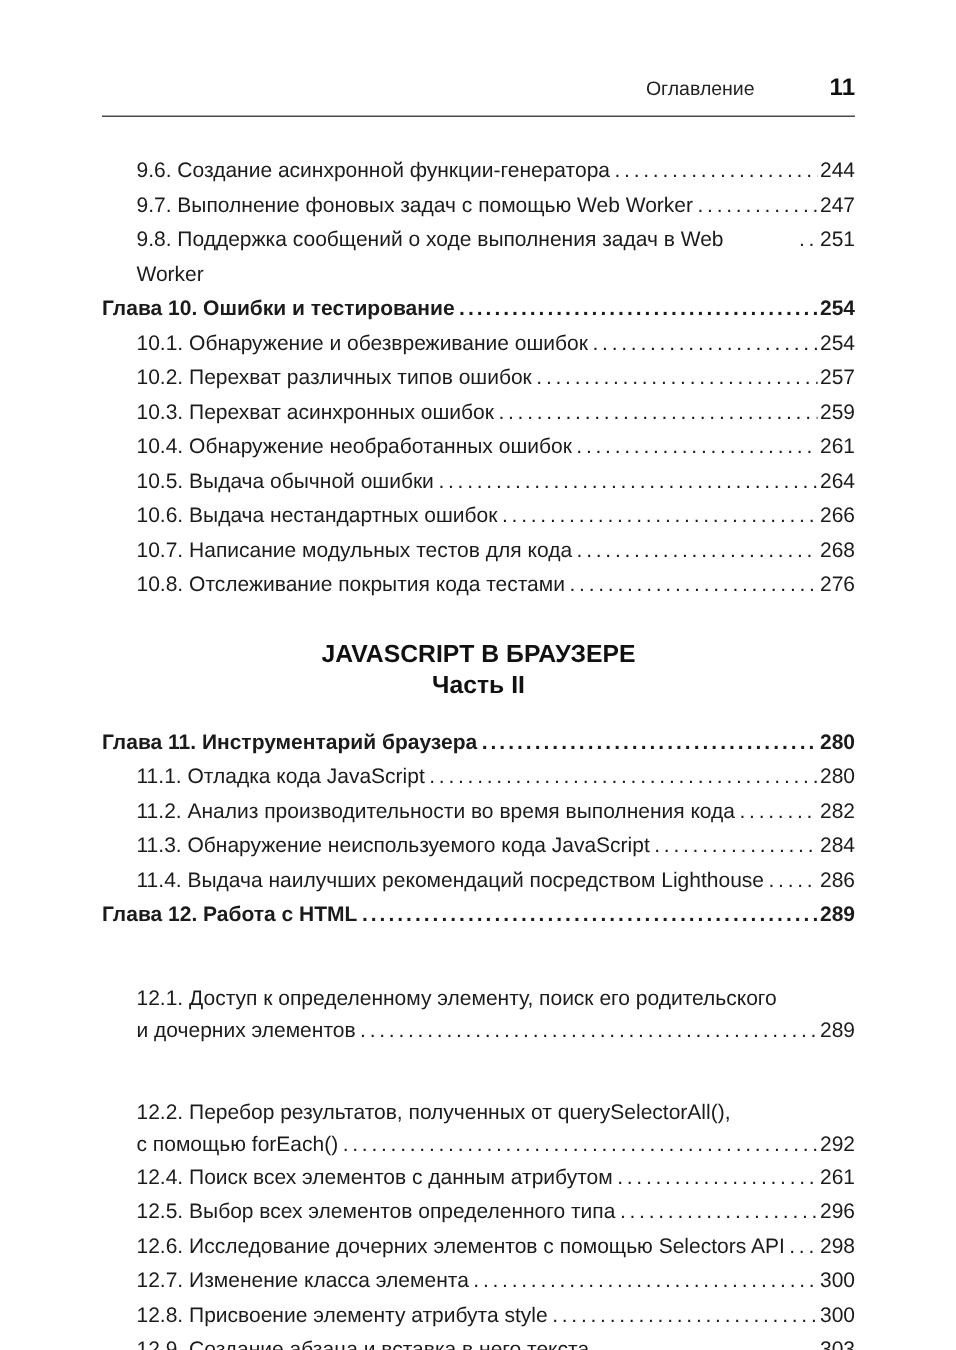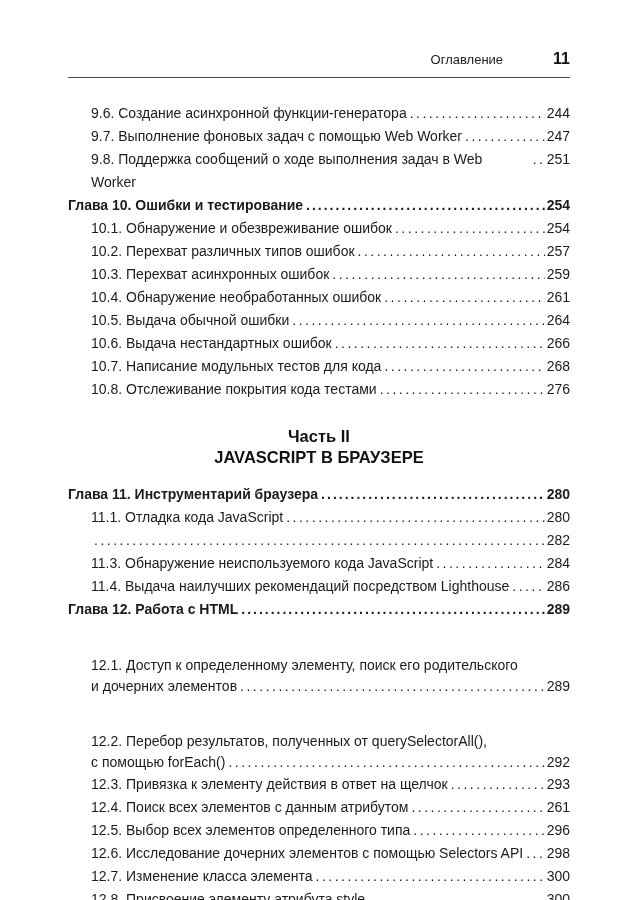--- a/index.html
+++ b/index.html
@@ -143,39 +143,40 @@
         </div>
       </div>
       <div class="entry section">
         <div class="toc-row">
           <span class="label">10.8. Отслеживание покрытия кода тестами</span>
           <span class="dots"></span>
           <span class="page-num">276</span>
         </div>
       </div>
       <div class="part-heading">
+        <div class="part-line">JAVASCRIPT В БРАУЗЕРЕ</div>
         <div class="part-line">Часть II</div>
-        <div class="part-line">JAVASCRIPT В БРАУЗЕРЕ</div>
       </div>
       <div class="entry chapter">
         <div class="toc-row">
           <span class="label">Глава 11. Инструментарий браузера</span>
           <span class="dots"></span>
           <span class="page-num">280</span>
         </div>
       </div>
       <div class="entry section">
         <div class="toc-row">
           <span class="label">11.1. Отладка кода JavaScript</span>
           <span class="dots"></span>
           <span class="page-num">280</span>
         </div>
       </div>
       <div class="entry section">
         <div class="toc-row">
+          <span class="label">11.2. Анализ производительности во время выполнения кода</span>
           <span class="dots"></span>
           <span class="page-num">282</span>
         </div>
       </div>
       <div class="entry section">
         <div class="toc-row">
           <span class="label">11.3. Обнаружение неиспользуемого кода JavaScript</span>
           <span class="dots"></span>
           <span class="page-num">284</span>
         </div>
@@ -205,27 +206,20 @@
       <div class="entry section wrap2">
         <div class="line1">12.2. Перебор результатов, полученных от querySelectorAll(),</div>
         <div class="toc-row">
           <span class="label">с помощью forEach()</span>
           <span class="dots"></span>
           <span class="page-num">292</span>
         </div>
       </div>
       <div class="entry section">
         <div class="toc-row">
-          <span class="label">12.3. Привязка к элементу действия в ответ на щелчок</span>
-          <span class="dots"></span>
-          <span class="page-num">293</span>
-        </div>
-      </div>
-      <div class="entry section">
-        <div class="toc-row">
           <span class="label">12.4. Поиск всех элементов с данным атрибутом</span>
           <span class="dots"></span>
           <span class="page-num">261</span>
         </div>
       </div>
       <div class="entry section">
         <div class="toc-row">
           <span class="label">12.5. Выбор всех элементов определенного типа</span>
           <span class="dots"></span>
           <span class="page-num">296</span>

